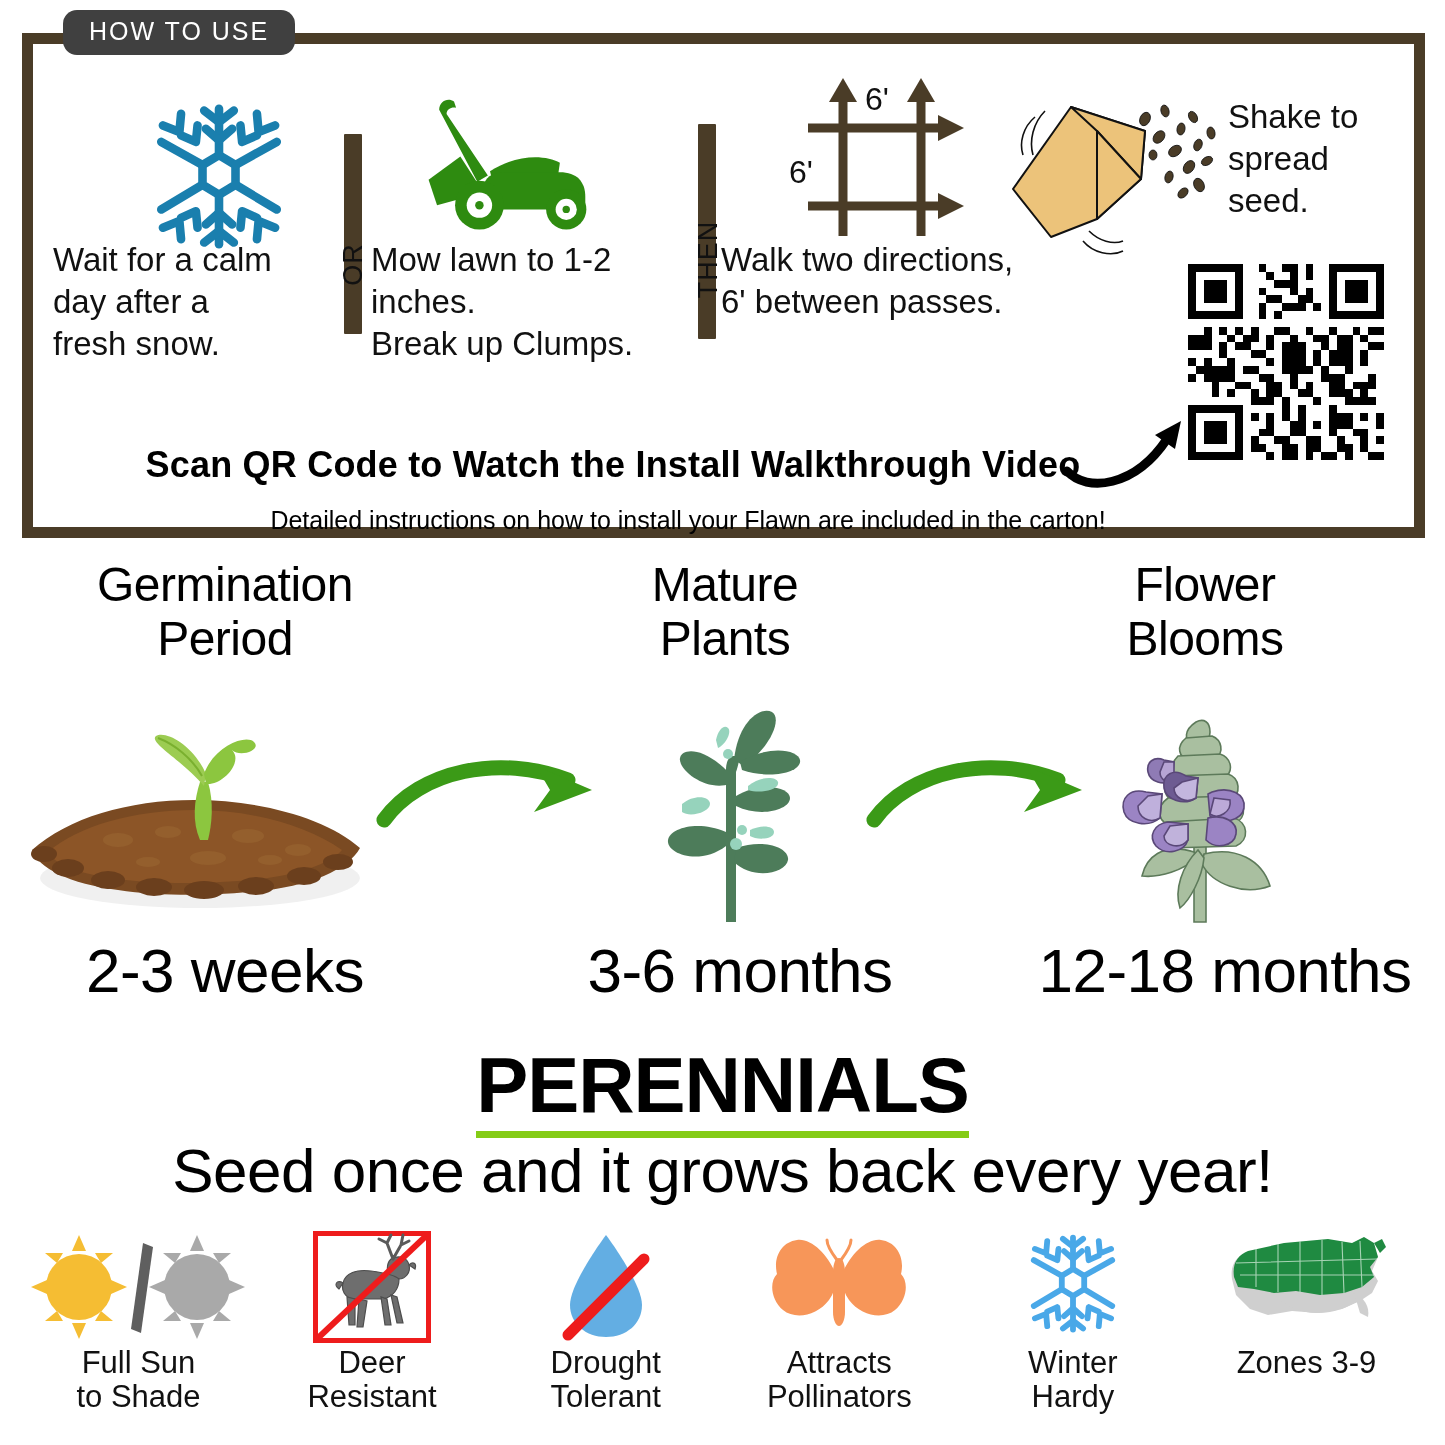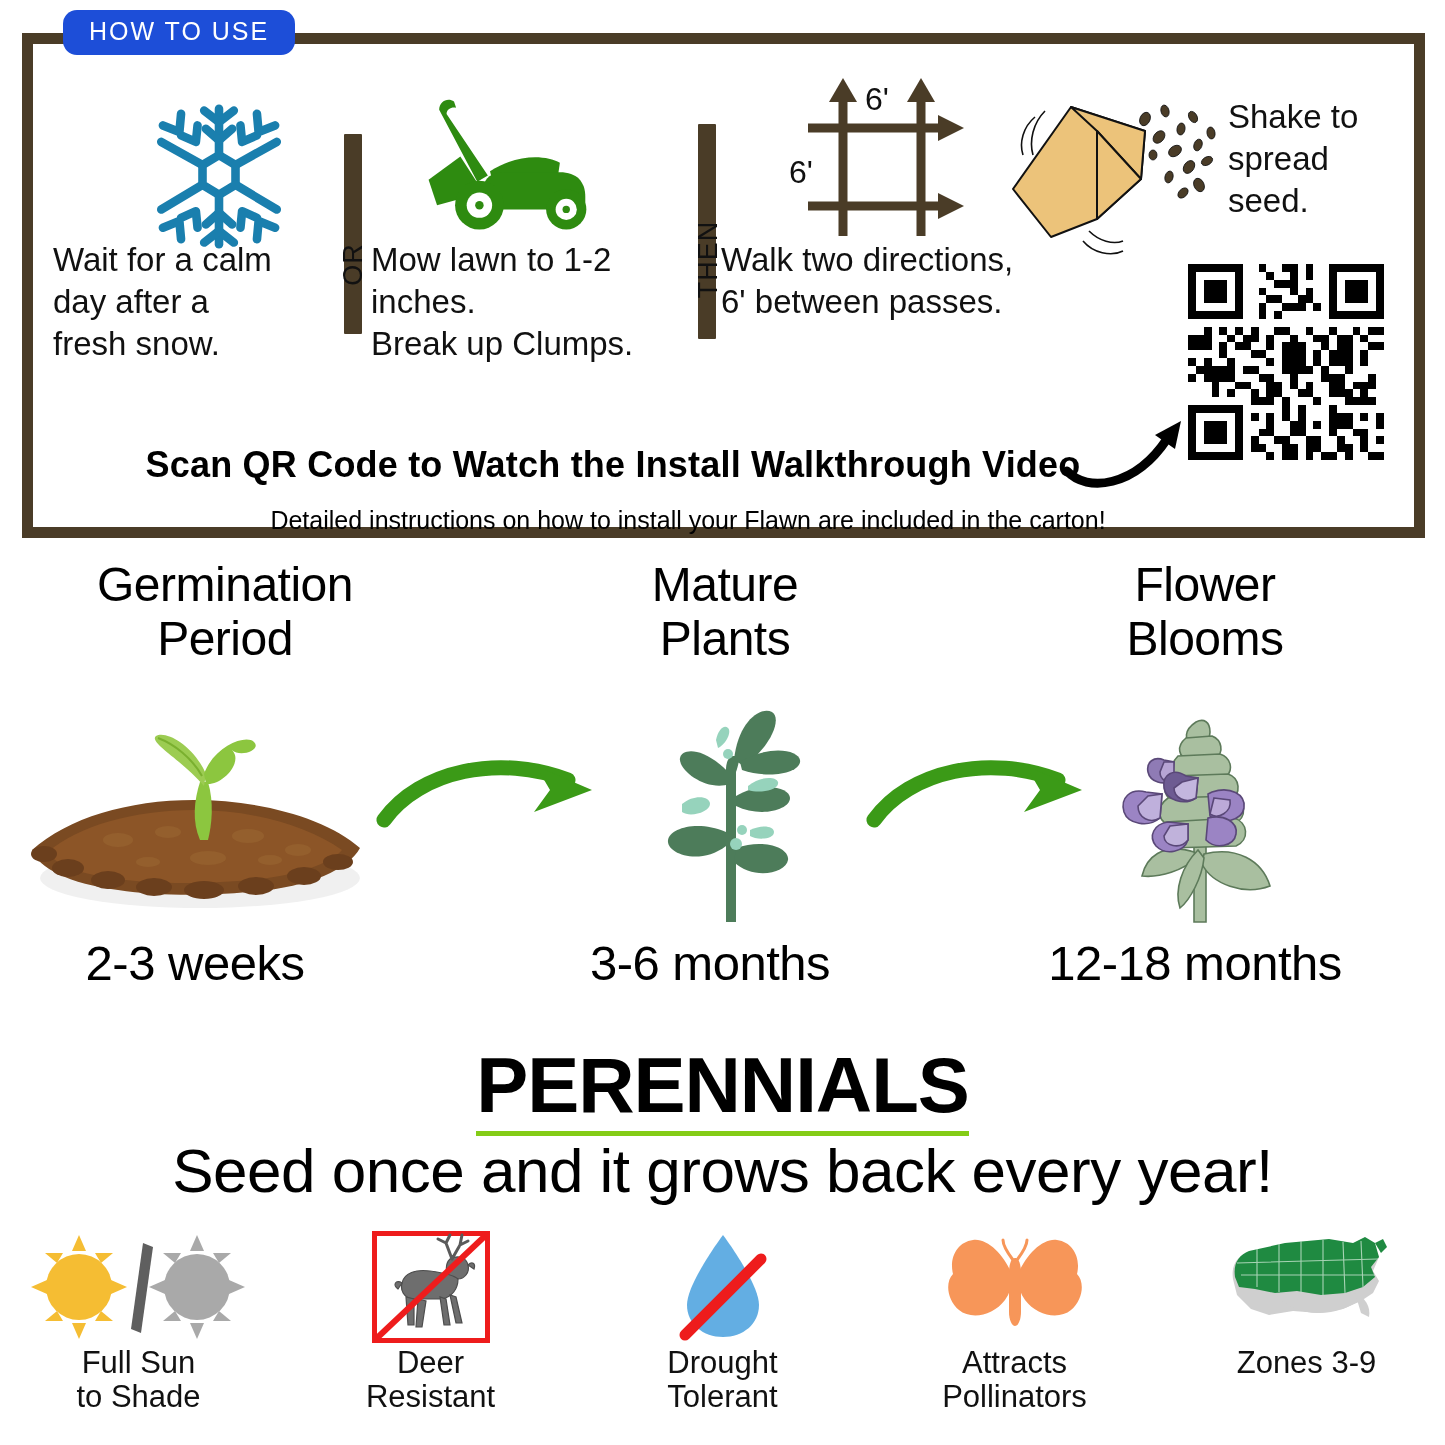--- a/index.html
+++ b/index.html
@@ -24,21 +24,21 @@
     width: 1403px;
     height: 505px;
     box-sizing: border-box;
     border: 11px solid #4a3c27;
     background: #ffffff;
   }
   #howto-badge {
     position: absolute;
     left: 63px;
     top: 10px;
-    background: #1d4ed8;
+    background: #404040;
     color: #ffffff;
     border-radius: 14px;
     padding: 9px 26px 11px 26px;
     font-size: 25px;
     letter-spacing: 2.0px;
     font-family: "Liberation Sans", sans-serif;
     z-index: 5;
     line-height: 1;
   }
 
@@ -101,37 +101,38 @@
     text-align: center;
     font-size: 48px;
     line-height: 1.12;
     color: #000;
     font-family: "Liberation Sans", sans-serif;
     letter-spacing: -0.5px;
   }
   .stage-duration {
     position: absolute;
     text-align: center;
-    font-size: 49px;
+    font-size: 62px;
     color: #000;
     letter-spacing: -0.5px;
+    padding-left: 30px;
   }
 
   
   #perennials-title {
     position: absolute;
     left: 0; top: 1040px; width: 1445px;
     text-align: center;
     font-size: 78px;
     font-weight: bold;
     letter-spacing: -1px;
     color: #000;
   }
   #perennials-title span {
-    border-bottom: 5px solid #84cc16;
+    border-bottom: 7px solid #84cc16;
     padding-bottom: 2px;
   }
   #perennials-sub {
     position: absolute;
     left: 0; top: 1135px; width: 1445px;
     text-align: center;
     font-size: 62px;
     color: #000;
     letter-spacing: -0.5px;
   }
@@ -606,20 +607,43 @@
         <g stroke="#f79659" stroke-width="3" fill="none" stroke-linecap="round">
           <path d="M68,26 C62,18 58,12 58,6"></path>
           <path d="M72,26 C78,18 82,12 82,6"></path>
         </g>
       </svg>
     </div>
     <div class="feature-label">Attracts
 Pollinators</div>
   </div>
 
+  <div class="feature">
+    <div class="feature-art">
+      <svg width="112" height="112" viewBox="0 0 100 100">
+        <g stroke="#49a8e8" stroke-width="5.2" fill="none" stroke-linecap="round" stroke-linejoin="round">
+          <polygon points="50,34 60,40 60,52 50,58 40,52 40,40"></polygon>
+          <line x1="50" y1="34" x2="50" y2="6"></line>
+          <line x1="50" y1="58" x2="50" y2="88"></line>
+          <line x1="60" y1="40" x2="85" y2="26"></line>
+          <line x1="60" y1="52" x2="85" y2="67"></line>
+          <line x1="40" y1="40" x2="15" y2="26"></line>
+          <line x1="40" y1="52" x2="15" y2="67"></line>
+          <path d="M50,14 L41,7 M50,14 L59,7 M50,25 L42,18 M50,25 L58,18"></path>
+          <path d="M50,80 L41,87 M50,80 L59,87 M50,69 L42,76 M50,69 L58,76"></path>
+          <path d="M74,20 L73,9 M74,20 L84,16 M64,26 L63,16 M64,26 L73,22"></path>
+          <path d="M74,74 L73,85 M74,74 L84,78 M64,68 L63,78 M64,68 L73,72"></path>
+          <path d="M26,20 L27,9 M26,20 L16,16 M36,26 L37,16 M36,26 L27,22"></path>
+          <path d="M26,74 L27,85 M26,74 L16,78 M36,68 L37,78 M36,68 L27,72"></path>
+        </g>
+      </svg>
+    </div>
+    <div class="feature-label">Winter
+Hardy</div>
+  </div>
 
   <div class="feature">
     <div class="feature-art">
       <svg width="168" height="104" viewBox="0 0 168 104">
         <path d="M10,44 C8,30 14,22 24,18 L60,10 L104,6 L128,10 L140,4 L150,8 L156,22 L150,36
                  L156,46 L150,58 L138,66 L120,74 L96,78 L70,76 L46,80 L28,74 L14,60 Z" fill="#cfcfcf"></path>
         <path d="M12,42 C10,28 16,20 26,16 L62,8 L106,4 L130,8 L142,2 L152,8 L156,22 L148,32
                  L152,42 L140,52 L122,58 L98,60 L74,56 L52,58 L32,54 L16,52 Z" fill="#1f8a41"></path>
         <g stroke="#bfe0c9" stroke-width="1.1" fill="none" opacity="0.85">
           <path d="M34,14 L34,52 M56,9 L56,57 M78,6 L78,58 M100,5 L100,60 M120,7 L122,58 M138,6 L140,52"></path>

